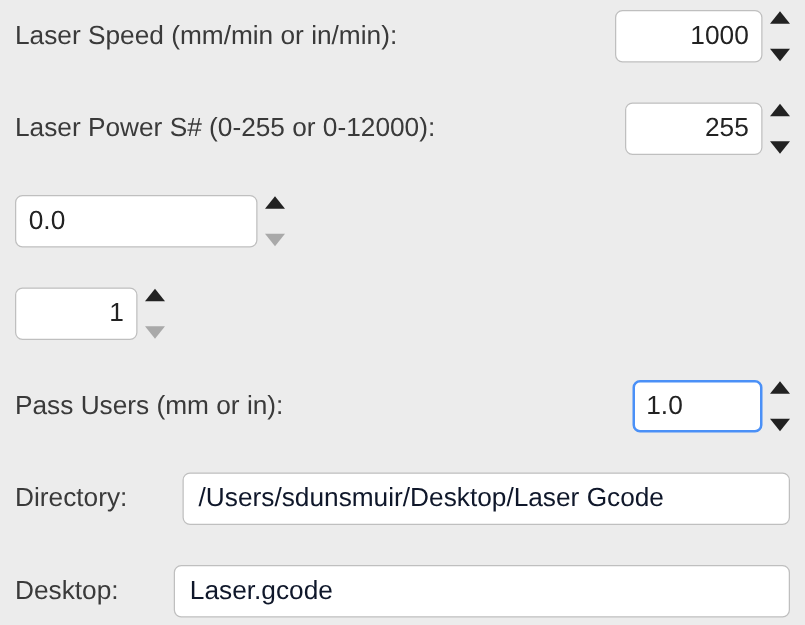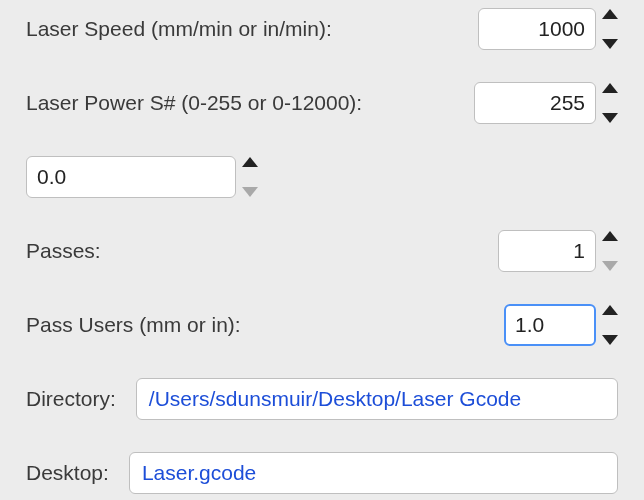--- a/index.html
+++ b/index.html
@@ -7,21 +7,21 @@
     padding: 0;
     width: 644px;
     height: 500px;
     background: #ececec;
     font-family: "Helvetica Neue", Arial, sans-serif;
     font-size: 21px;
     color: #3a3a3a;
     overflow: hidden;
   }
   .container {
-    padding: 0 26px;
+    padding: 0 12px;
     box-sizing: border-box;
     width: 644px;
   }
   .row {
     display: flex;
     align-items: center;
     justify-content: space-between;
     margin-bottom: 32px;
   }
   .row:first-child {
@@ -75,43 +75,44 @@
   .arrow.down {
     border-top: 10px solid #222;
   }
   .arrow.disabled.down {
     border-top-color: #a9a9a9;
   }
   .textrow {
     display: flex;
     align-items: center;
     margin-bottom: 32px;
+    gap: 24px;
   }
   .textrow .label {
     margin-right: 20px;
   }
   .textfield {
     flex: 1;
     height: 42px;
     border: 1px solid #bfbfbf;
     border-radius: 6px;
     background: #fff;
     font-size: 21px;
-    color: #1d4ed8;
+    color: #0f172a;
     padding: 0 12px;
     box-sizing: border-box;
     overflow: hidden;
     white-space: nowrap;
     line-height: 40px;
   }
   .w-speed   { width: 118px; }
-  .w-power   { width: 122px; }
-  .w-delay   { width: 210px; }
+  .w-power   { width: 110px; }
+  .w-delay   { width: 194px; }
   .w-passes  { width: 98px; }
-  .w-depth   { width: 92px; }
+  .w-depth   { width: 104px; }
 </style>
 </head>
 <body>
 
 <div class="container">
 
   <div class="row">
     <span class="label">Laser Speed (mm/min or in/min):</span>
     <div class="spinbox">
       <input type="text" class="num w-speed" value="1000" style="">
@@ -137,21 +138,20 @@
     <div class="spinbox">
       <input type="text" class="w-delay" value="0.0" style="">
       <div class="stepper">
         <div class="arrow up"></div>
         <div class="arrow down disabled"></div>
       </div>
     </div>
   </div>
 
   <div class="row">
-    <span class="label">Passes:</span>
     <div class="spinbox">
       <input type="text" class="num w-passes" value="1" style="">
       <div class="stepper">
         <div class="arrow up"></div>
         <div class="arrow down disabled"></div>
       </div>
     </div>
   </div>
 
   <div class="row">

